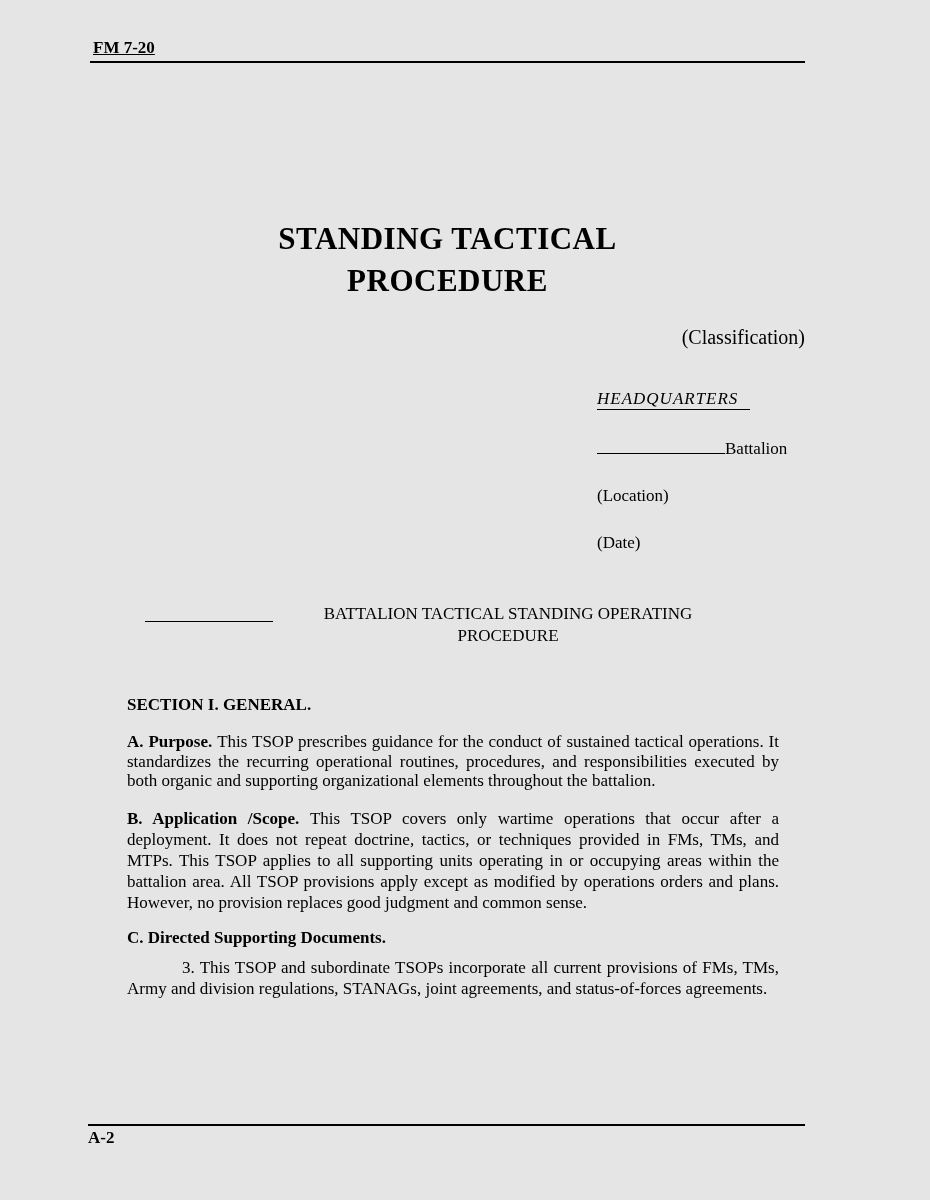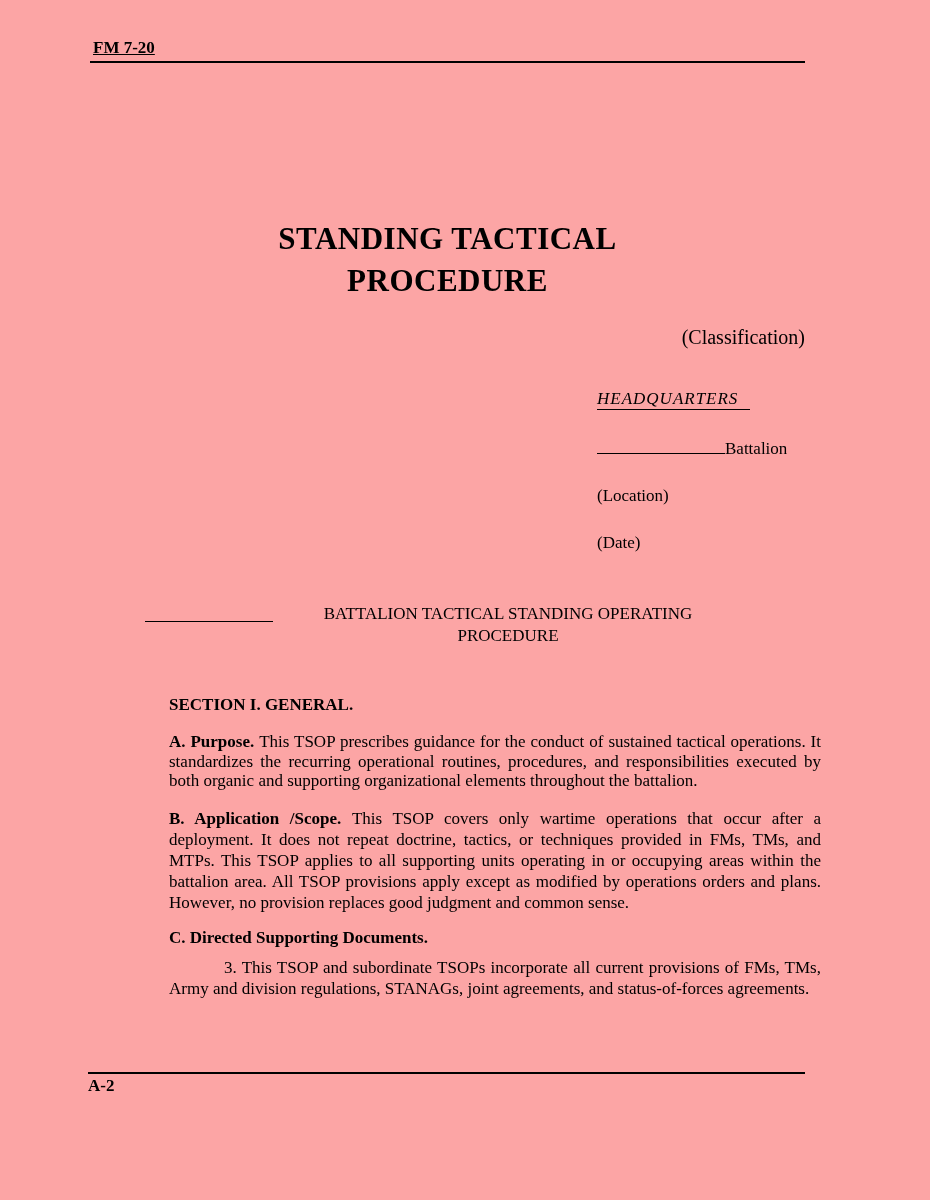--- a/index.html
+++ b/index.html
@@ -2,21 +2,21 @@
 <html><head>
 <meta charset="utf-8">
 <style>
   * { margin: 0; padding: 0; box-sizing: border-box; }
   html, body { background: #ffffff; }
   .page {
     position: relative;
     width: 930px;
     height: 1200px;
     margin: 0 auto;
-    background: #fca5a5;
+    background: #e5e5e5;
     color: #000000;
     font-family: "Liberation Serif", serif;
     padding: 38px 125px 0 90px;
     overflow: hidden;
   }
   
   .hdr-label {
     display: inline-block;
     font-size: 17px;
     font-weight: bold;
@@ -71,21 +71,21 @@
     align-items: flex-start;
   }
   .subject .blank { flex: 0 0 128px; margin-top: 2px; }
   .subject .subject-text {
     margin-left: 10px;
     width: 450px;
     line-height: 22px;
     text-align: center;
   }
   
-  .body-col { margin-left: 79px; width: 652px; font-size: 17px; }
+  .body-col { margin-left: 37px; width: 652px; font-size: 17px; }
   .section-heading {
     margin-top: 48px;
     font-weight: bold;
     font-size: 17px;
   }
   .para {
     margin-top: 17px;
     text-align: justify;
   }
   .para-a { line-height: 19.5px; }
@@ -96,21 +96,21 @@
     text-indent: 55px;
     text-align: justify;
     line-height: 21.5px;
   }
   .bold { font-weight: bold; }
   
   .footer {
     position: absolute;
     left: 88px;
     right: 125px;
-    top: 1072px;
+    top: 1124px;
   }
   .ftr-rule { border-top: 2px solid #000; }
   .ftr-label {
     font-size: 17px;
     font-weight: bold;
     margin-top: 2px;
   }
 </style>
 </head>
 <body>

